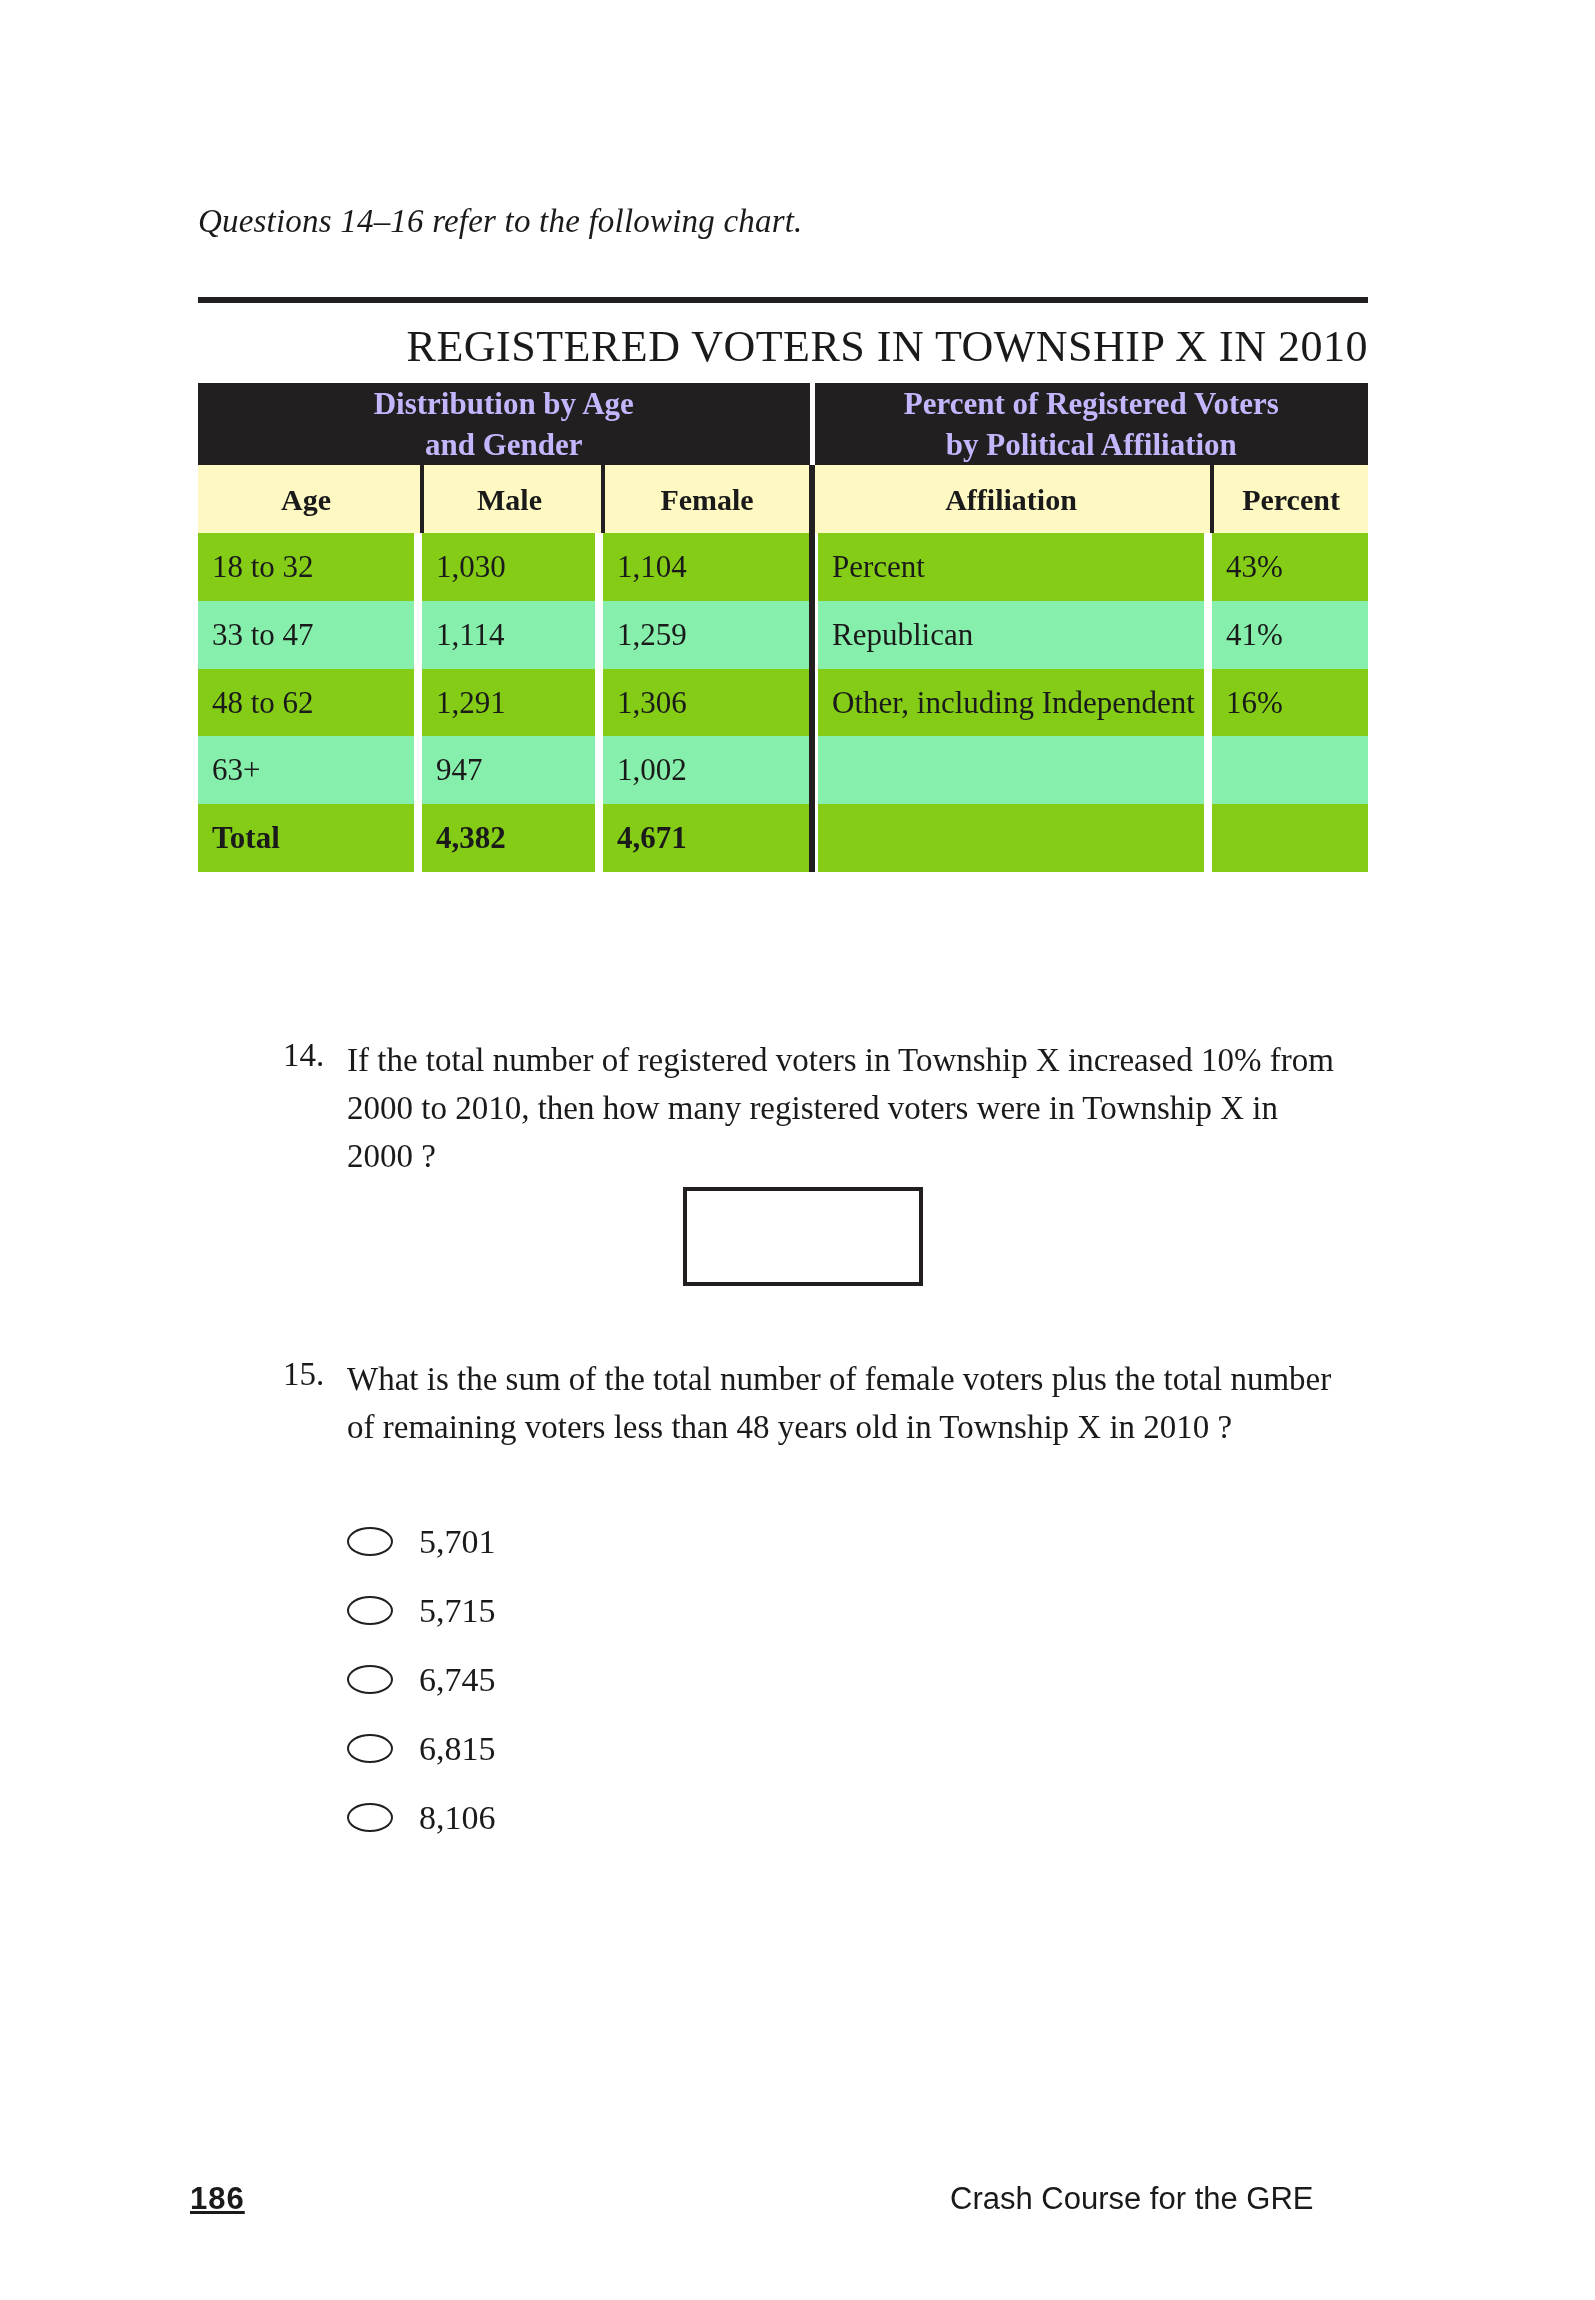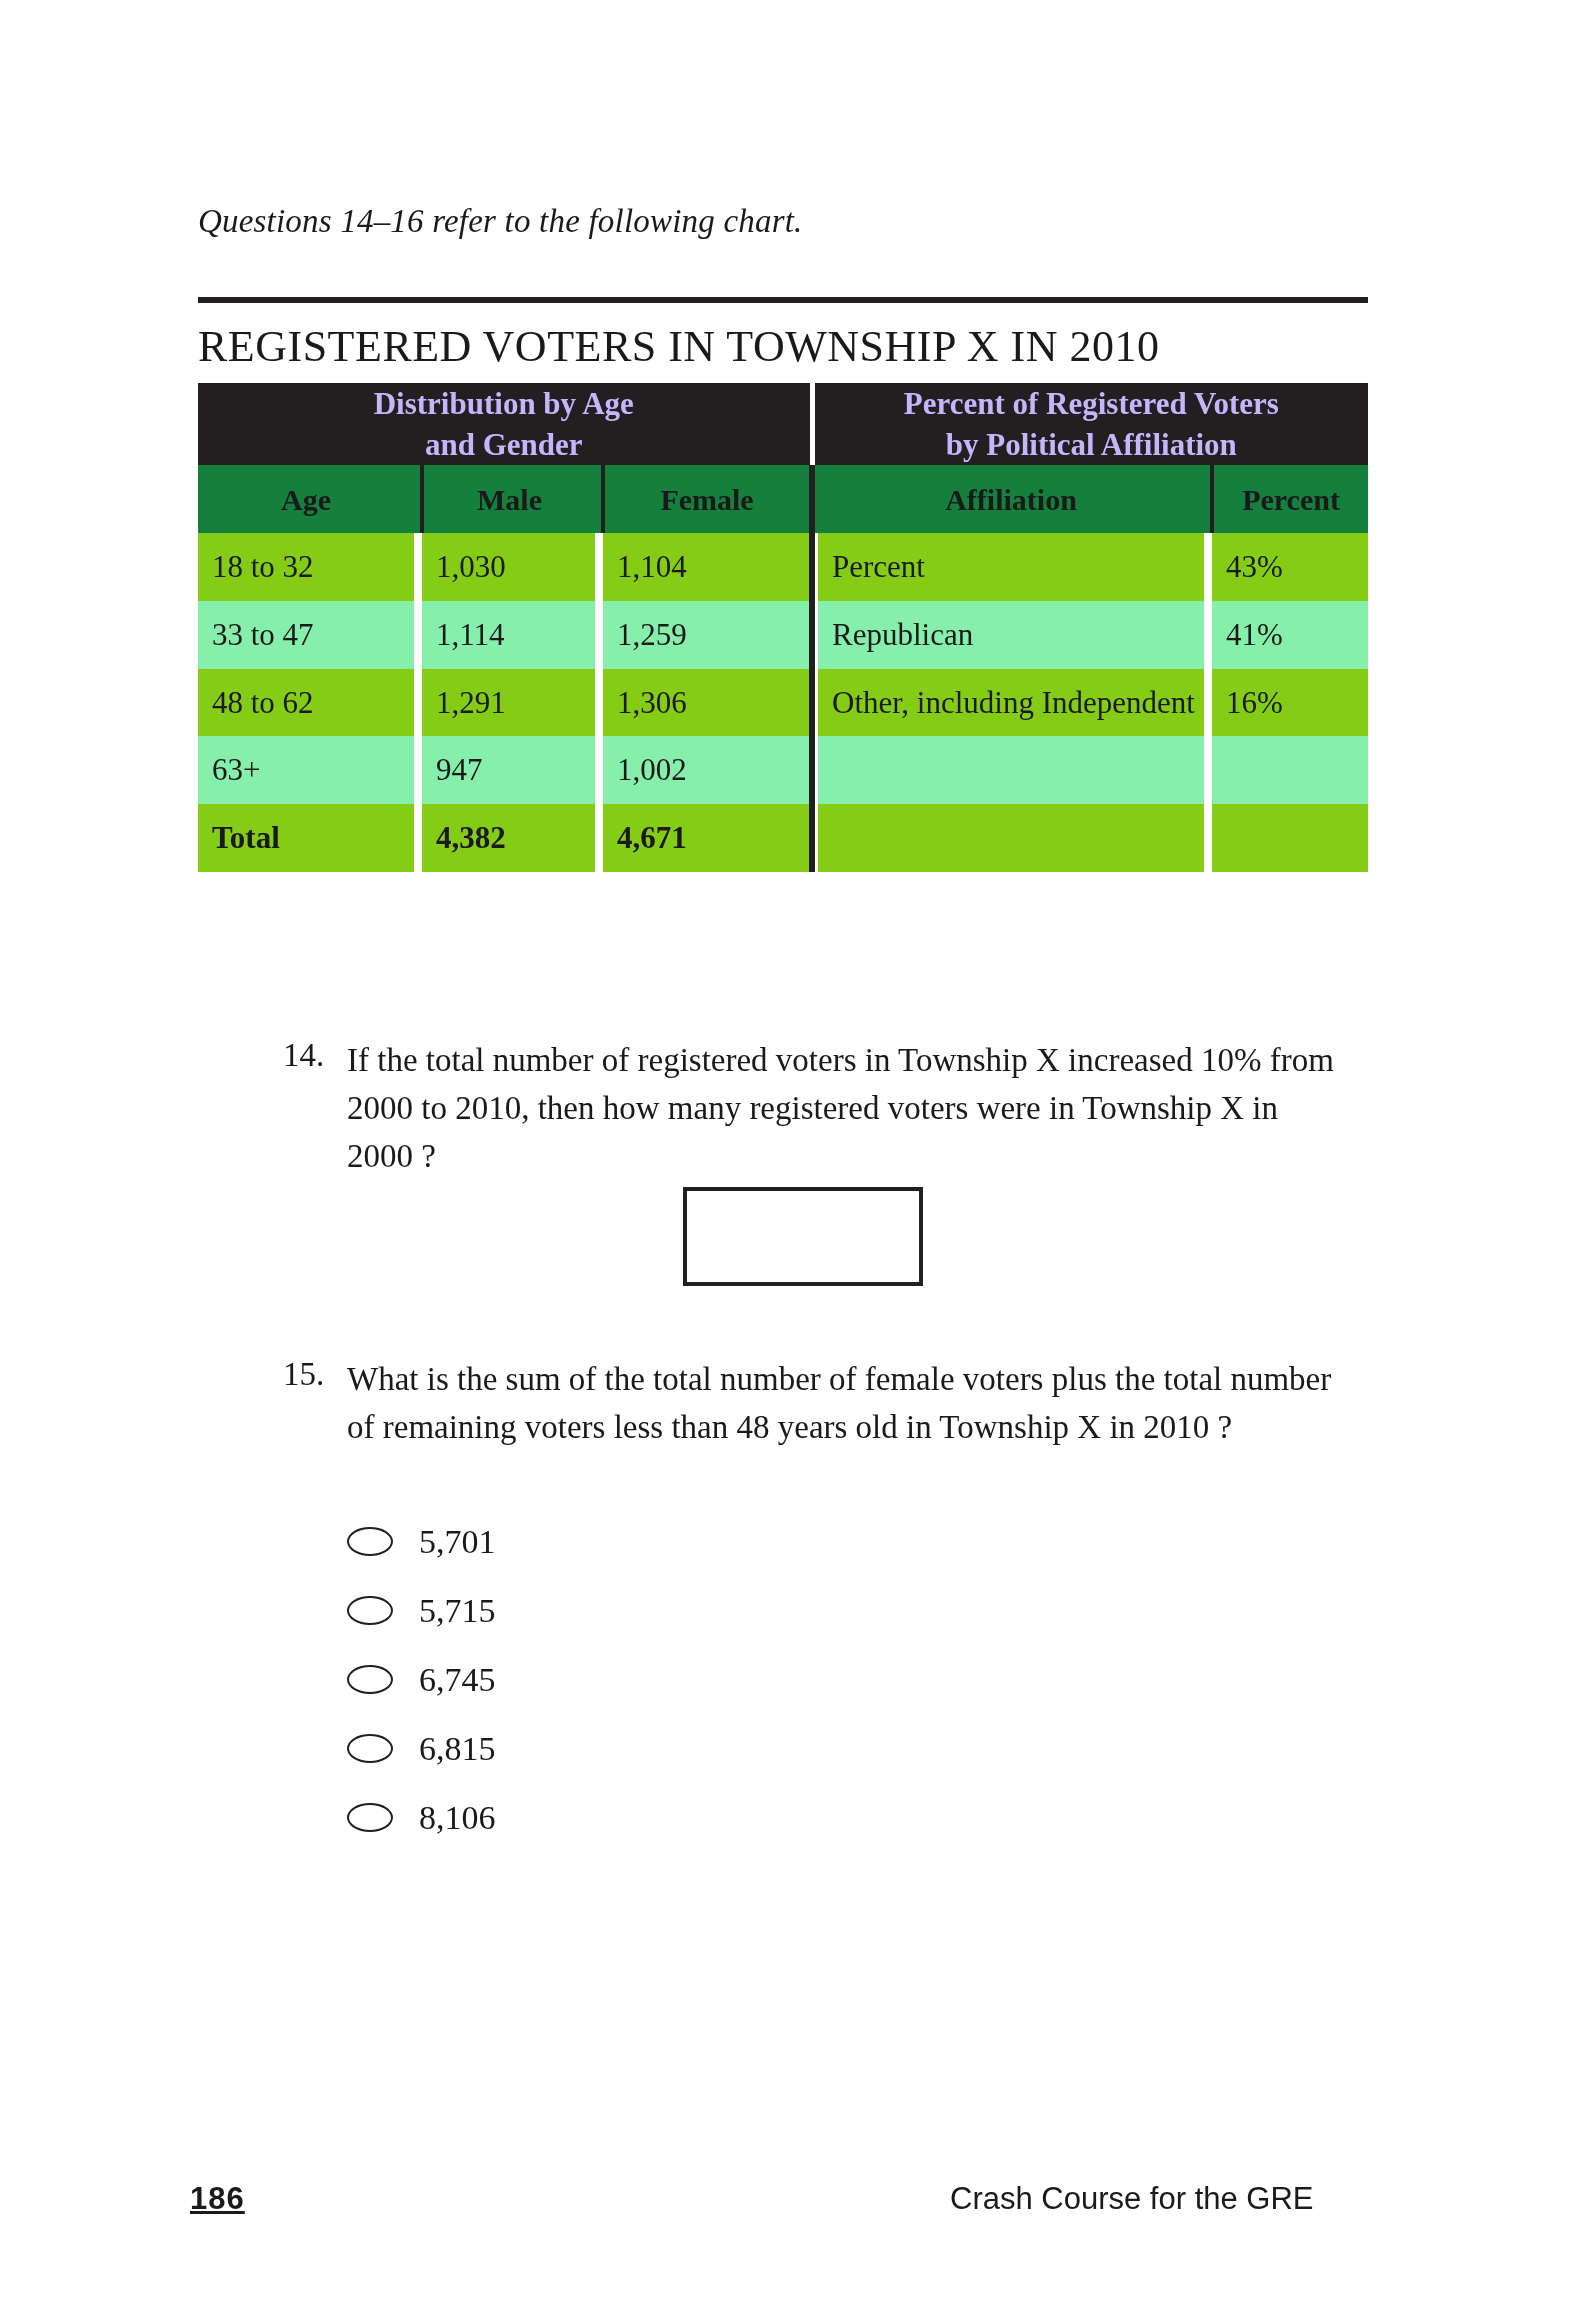--- a/index.html
+++ b/index.html
@@ -46,20 +46,21 @@
 
   
   .chart-title {
     position: absolute;
     left: 198px;
     top: 321px;
     width: 1170px;
     font-size: 44px;
     letter-spacing: 0.5px;
     white-space: nowrap;
+    text-align: right;
   }
 
   
   .vtable {
     position: absolute;
     left: 198px;
     top: 383px;
     width: 1170px;
     border-collapse: collapse;
     table-layout: fixed;
@@ -76,21 +77,21 @@
     font-weight: bold;
     font-size: 31px;
     text-align: center;
     line-height: 1.33;
     padding: 14px 10px 18px 10px;
     vertical-align: middle;
   }
   .grp-head.left  { border-right: 5px solid #ffffff; }
 
   .colhead-row td {
-    background: #15803d;
+    background: #fef9c3;
     font-weight: bold;
     font-size: 30px;
     text-align: center;
     padding: 18px 6px 16px 6px;
     vertical-align: middle;
   }
   .colhead-row td.lbl-left { text-align: center; }
   .colhead-row td.sep-l { border-left: 4px solid #231f20; }
   .colhead-row td.sep-heavy { border-left: 6px solid #231f20; }
 

